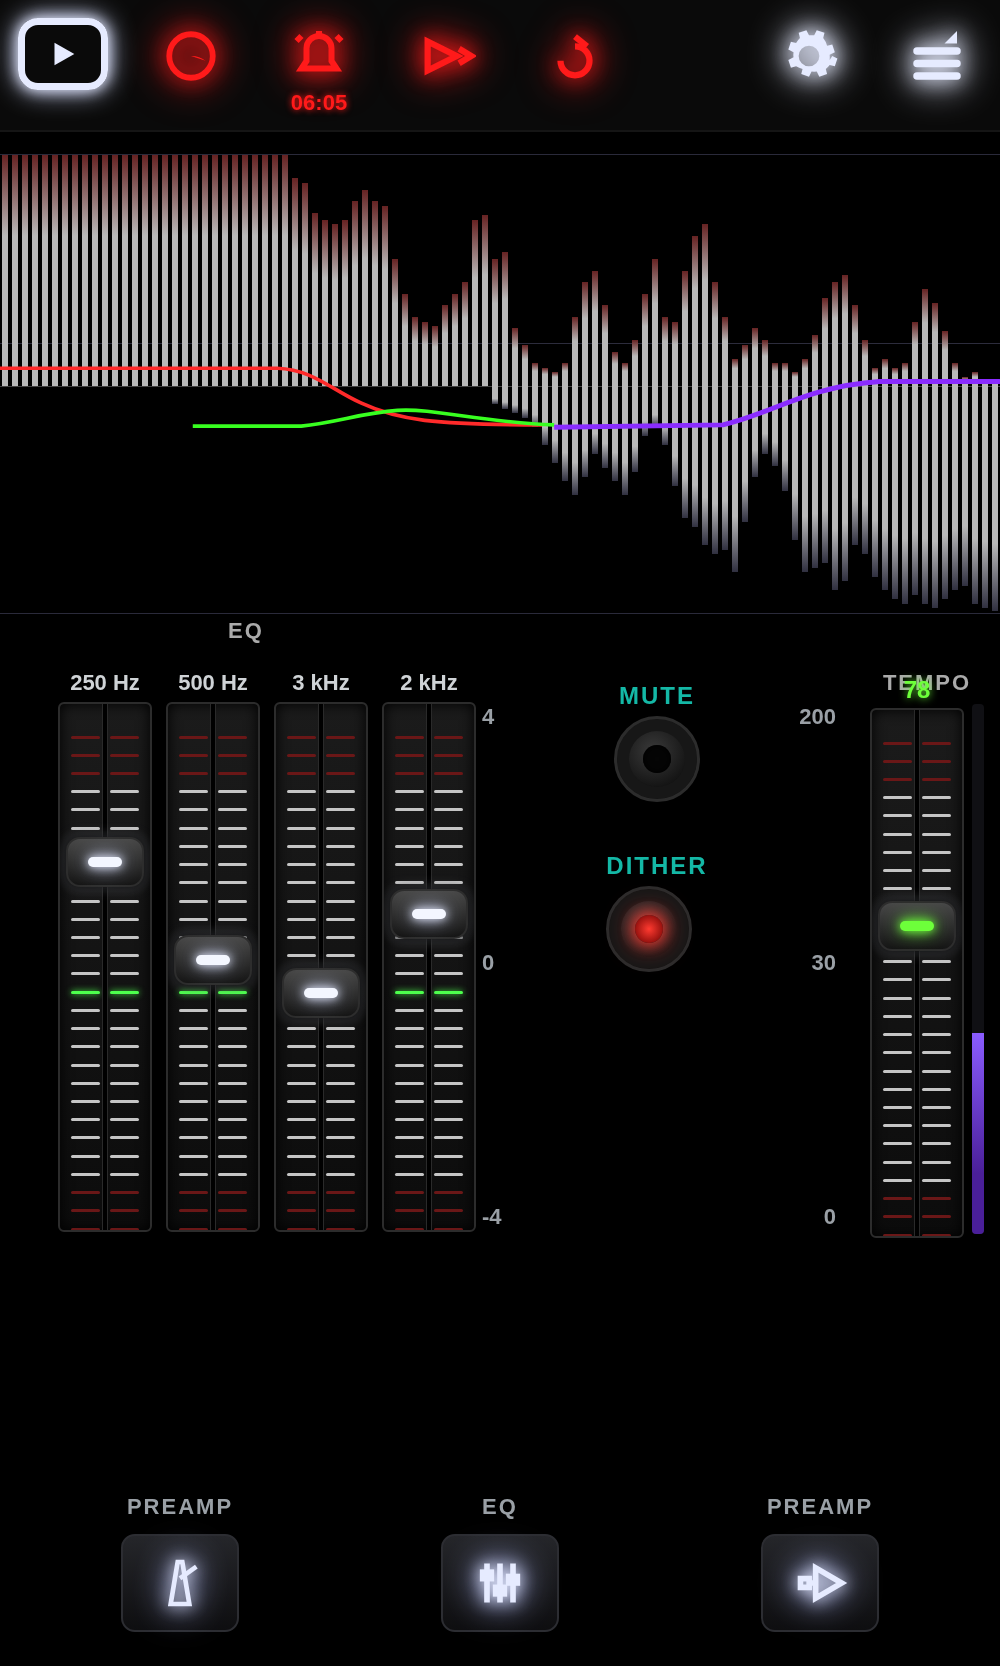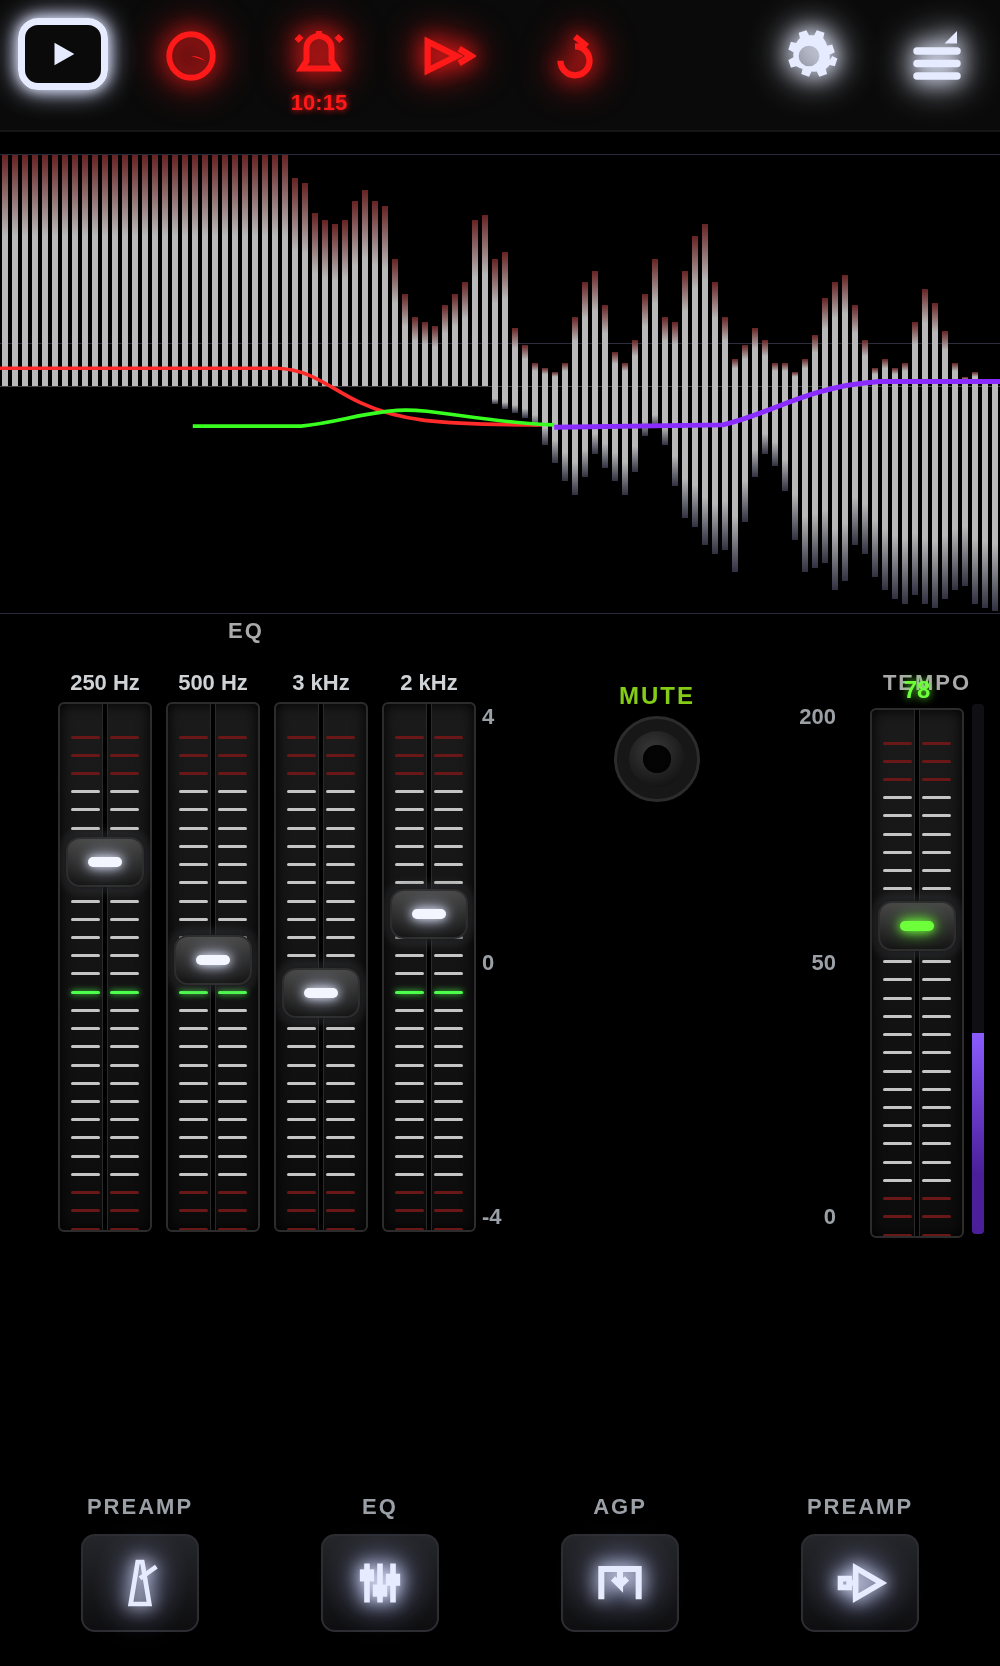--- a/index.html
+++ b/index.html
@@ -41,21 +41,21 @@
   .tick.center { background:#4dff4d; box-shadow:0 0 6px #4dff4d; }
   .groove { position:absolute; top:0;bottom:0;left:50%;width:6px;margin-left:-3px; background:#000; border-left:1px solid #2a2a2a; border-right:1px solid #2a2a2a; }
   .thumb { position:absolute; left:6px; right:6px; height:50px; border-radius:14px; background:linear-gradient(#484848,#151515); border:2px solid #2d2d2d; display:flex;align-items:center;justify-content:center; box-shadow:0 0 10px #000,0 0 14px rgba(230,235,255,.35); }
   .thumb .bar { width:46%; height:10px; border-radius:5px; background:#f3f6ff; box-shadow:0 0 10px #e6ebff,0 0 20px #cfd8ff; }
   .thumb.green .bar { background:#6dff3a; box-shadow:0 0 10px #6dff3a,0 0 18px #6dff3a; }
 
   .axis-labels { width:40px; position:relative; margin-left:6px; }
   .axis-labels span { position:absolute; left:0; font-size:22px; color:#9aa0a6; font-weight:bold;}
 
   .knob-col { flex:1; display:flex; flex-direction:column; align-items:center; gap:50px; padding-top:12px; }
-  .knob-label { font-size:24px; font-weight:bold; color:#84cc16; letter-spacing:2px; margin-bottom:6px; }
+  .knob-label { font-size:24px; font-weight:bold; color:#14b8a6; letter-spacing:2px; margin-bottom:6px; }
   .knob { width:86px; height:86px; border-radius:50%; background:radial-gradient(circle at 45% 40%, #3a3a3a,#151515 55%,#050505); border:3px solid #2c2c2c; box-shadow:0 4px 12px #000, inset 0 0 0 12px #171717; position:relative; }
   .knob .hole { position:absolute; top:50%; left:50%; width:28px; height:28px; margin:-14px; border-radius:50%; background:#050505; box-shadow:inset 0 0 8px #000; }
   .knob.on .hole { background:radial-gradient(circle,#ff3a30,#6a0000); box-shadow:0 0 16px #ff3a30,0 0 28px #ff3a30; }
 
   .gain-col { display:flex; flex-direction:column; align-items:center; margin-left:24px; }
   .gain-col .gain-title { font-size:22px; font-weight:bold; color:#aaa; letter-spacing:2px; margin-bottom:8px; }
   .gain-val { font-size:24px; font-weight:bold; color:#6dff3a; text-shadow:0 0 8px #6dff3a; margin-bottom:4px;}
   .gain-axis { width:50px; position:relative; margin-right:4px; }
   .gain-axis span{position:absolute;right:6px;font-size:22px;color:#9aa0a6;font-weight:bold;}
   .gain-meter { width:12px; height:530px; position:relative; border-radius:4px; background:#101014; overflow:hidden; margin-left:8px; }
@@ -88,21 +88,21 @@
         </svg>
       </div>
   </div>
   <div class="top-slot">
     <div class="ticon glow-red">
         <svg width="60" height="60" viewBox="0 0 24 24" fill="none" stroke="currentColor" stroke-width="2.4">
           <path d="M5 17h14l-2-3V9a5 5 0 0 0-10 0v5l-2 3z"></path>
           <path d="M12 2v2M3 6l2-2M21 6l-2-2"></path>
         </svg>
       </div>
-    <div class="sub-label">10:15</div>
+    <div class="sub-label">06:05</div>
   </div>
   <div class="top-slot">
     <div class="ticon glow-red">
         <svg width="58" height="58" viewBox="0 0 24 24" fill="none" stroke="currentColor" stroke-width="2.6">
           <path d="M4 6v12l12-6z"></path>
           <path d="M17 9l5 3-5 3"></path>
         </svg>
       </div>
   </div>
   <div class="top-slot">
@@ -816,25 +816,31 @@
       <span style="top:534px">-4</span>
     </div>
 
     <div class="knob-col">
       <div style="text-align:center">
         <div class="knob-label">MUTE</div>
         <div class="knob">
             <div class="hole"></div>
           </div>
       </div>
+      <div style="text-align:center">
+        <div class="knob-label">DITHER</div>
+        <div class="knob on">
+            <div class="hole"></div>
+          </div>
+      </div>
     </div>
 
     <div class="gain-axis">
       <span style="top:34px">200</span>
-      <span style="top:280px">50</span>
+      <span style="top:280px">30</span>
       <span style="top:534px">0</span>
     </div>
 
     <div class="gain-col">
       <div class="gain-title">TEMPO</div>
       <div class="gain-row">
         <div class="slider-col" style="margin-top:-28px">
           <div class="gain-val">78</div>
           <div class="track" id="gain-track">
               <div class="tick red" style="top: 6%; left: 12%; right: 56%;"></div>
@@ -922,29 +928,20 @@
     <div class="bbtn">
         <svg width="52" height="56" viewBox="0 0 24 24" fill="none" stroke="currentColor" stroke-width="2.6">
           <path d="M6 3v18M12 3v18M18 3v18"></path>
           <rect x="4" y="7" width="4" height="3" fill="currentColor"></rect>
           <rect x="10" y="14" width="4" height="3" fill="currentColor"></rect>
           <rect x="16" y="9" width="4" height="3" fill="currentColor"></rect>
         </svg>
       </div>
     </div>
   <div class="bcol">
-      <div class="blabel">AGP</div>
-    <div class="bbtn">
-        <svg width="56" height="56" viewBox="0 0 24 24" fill="none" stroke="currentColor" stroke-width="2.6">
-          <path d="M4 19V6h16v13"></path>
-          <path d="M12 6v7l-3-3m3 3l3-3"></path>
-        </svg>
-      </div>
-    </div>
-  <div class="bcol">
       <div class="blabel">PREAMP</div>
     <div class="bbtn">
         <svg width="60" height="52" viewBox="0 0 24 24" fill="none" stroke="currentColor" stroke-width="2.6">
           <path d="M3 10h4v4H3zM7 12h3"></path>
           <path d="M10 5v14l12-7z"></path>
         </svg>
       </div>
     </div>
 </div>
 

